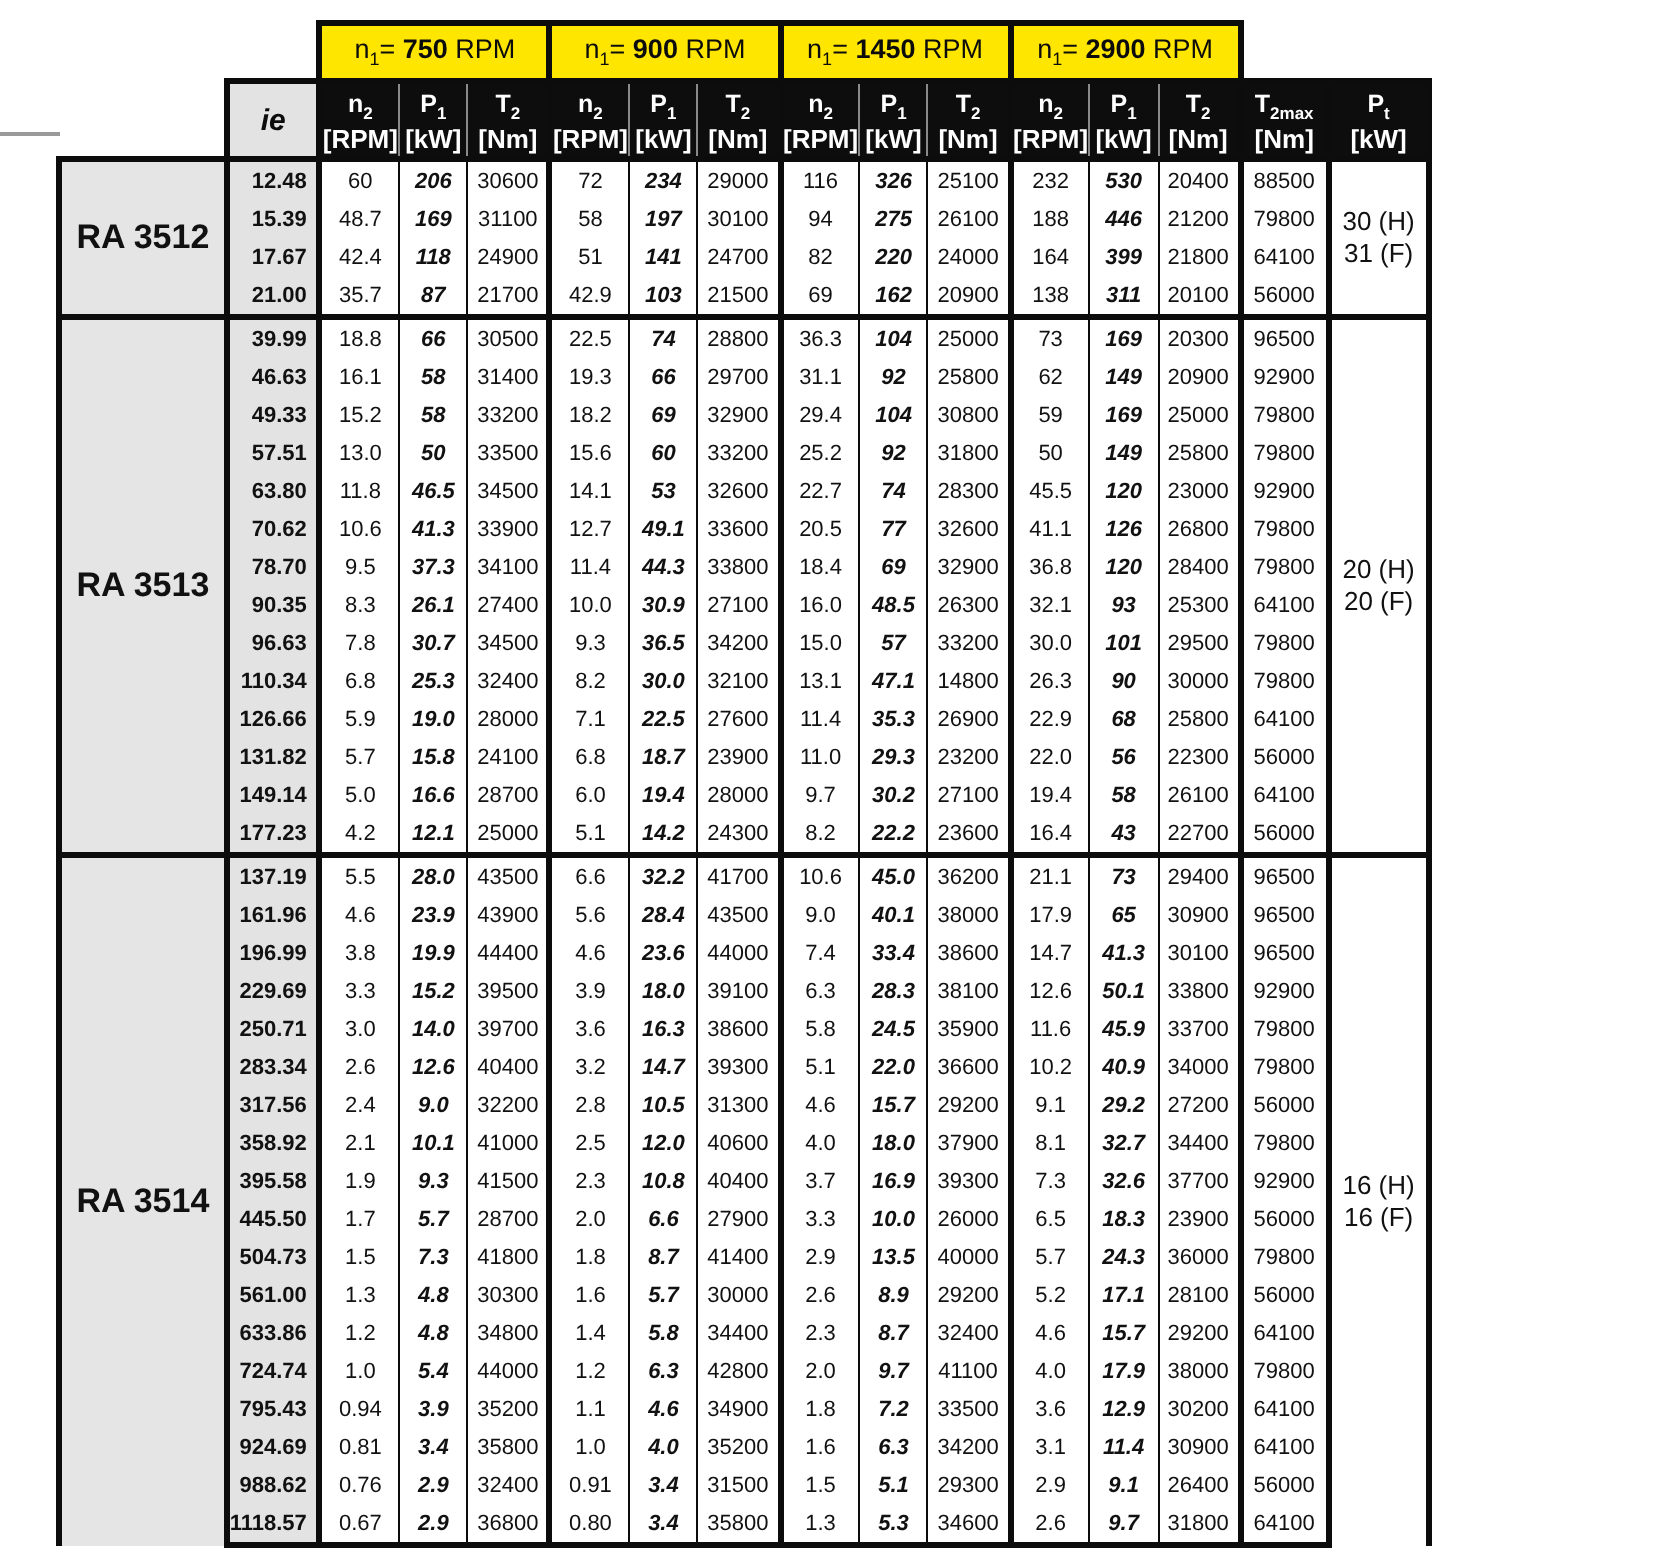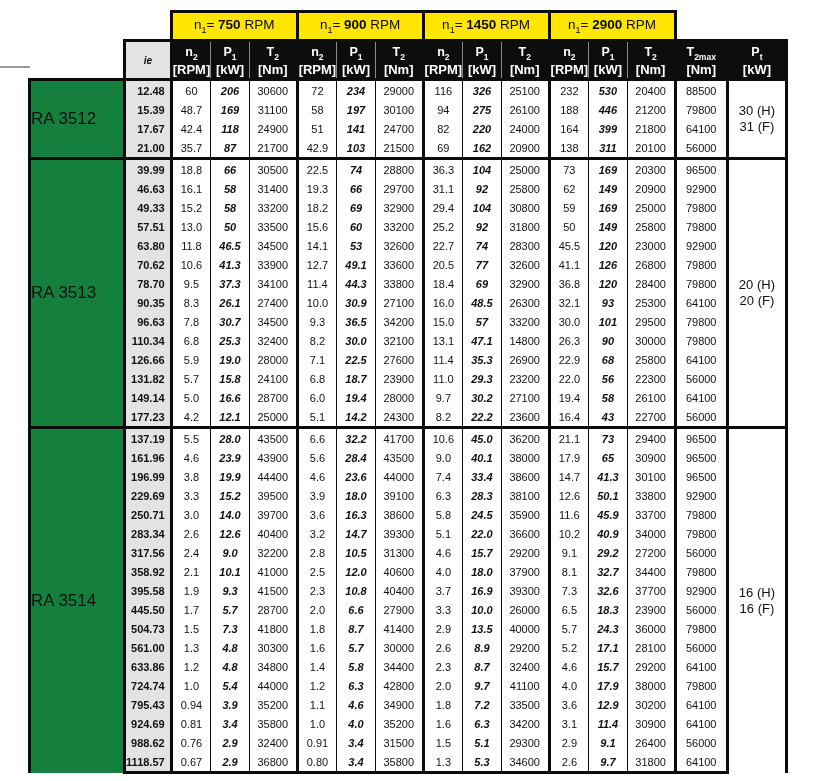--- a/index.html
+++ b/index.html
@@ -1,17 +1,17 @@
 <!DOCTYPE html>
 <html><head>
 <meta charset="utf-8">
 <style>
   html,body{margin:0;padding:0;background:#ffffff;width:830px;height:781px;overflow:hidden;
     font-family:"Liberation Sans", sans-serif;}
-  .page{position:relative;width:788px;height:781px;background:#fff;}
+  .page{position:relative;width:716px;height:781px;background:#fff;}
   .artifact-line{position:absolute;left:0;top:66px;width:30px;height:2px;background:#9a9a9a;}
   table.spec{border-collapse:collapse;position:absolute;left:28px;top:10px;table-layout:fixed;}
   td,th{padding:0;margin:0;font-size:11px;color:#111;overflow:hidden;white-space:nowrap;}
 
   
   .void{border:none;background:transparent;}
 
   
   th.ylw{background:#ffe600;border:3px solid #0c0c0c;height:26px;font-size:13.5px;
     font-weight:normal;text-align:center;vertical-align:middle;color:#0c0c0c;}
@@ -22,26 +22,26 @@
   th.hb{background:#0d0d0d;color:#ffffff;height:36px;vertical-align:middle;
     border-top:3px solid #0c0c0c;border-bottom:3px solid #0c0c0c;border-left:1px solid #8a8a8a;}
   th.hb.gstart{border-left:3px solid #0c0c0c;}
   th.hb.xr{border-right:3px solid #0c0c0c;}
   th.hb .sym{display:block;font-weight:bold;font-size:12.5px;line-height:14px;}
   th.hb .sym sub{font-size:8.5px;}
   th.hb .unit{display:block;font-weight:bold;font-size:13px;line-height:11px;}
 
   
   th.hie{background:#e3e3e3;border:3px solid #0c0c0c;font-style:italic;font-weight:bold;
-    font-size:10px;text-align:center;vertical-align:middle;color:#0c0c0c;}
+    font-size:15px;text-align:center;vertical-align:middle;color:#0c0c0c;}
 
   
   tbody td{height:19px;text-align:center;vertical-align:middle;background:#fff;}
-  td.model{background:#15803d;border-left:3px solid #0c0c0c;border-right:3px solid #0c0c0c;
-    font-weight:normal;font-size:17px;text-align:left;}
+  td.model{background:#e5e5e5;border-left:3px solid #0c0c0c;border-right:3px solid #0c0c0c;
+    font-weight:bold;font-size:17px;text-align:center;}
   td.iec{background:#e3e3e3;border-right:3px solid #0c0c0c;font-weight:bold;
     text-align:right;padding-right:5px;font-size:11px;}
   td.p1c,td.t2c{border-left:1px solid #0c0c0c;}
   td.gstart{border-left:3px solid #0c0c0c;}
   td.p1c{font-weight:bold;font-style:italic;}
   td.t2maxc{border-left:3px solid #0c0c0c;border-right:3px solid #0c0c0c;margin-left:11px;}
   td.ptc{border-right:3px solid #0c0c0c;font-size:13px;line-height:16px;}
   tr.sec-start td{border-top:3px solid #0c0c0c;}
   tr.sec-end td{border-bottom:3px solid #0c0c0c;}
 </style>

